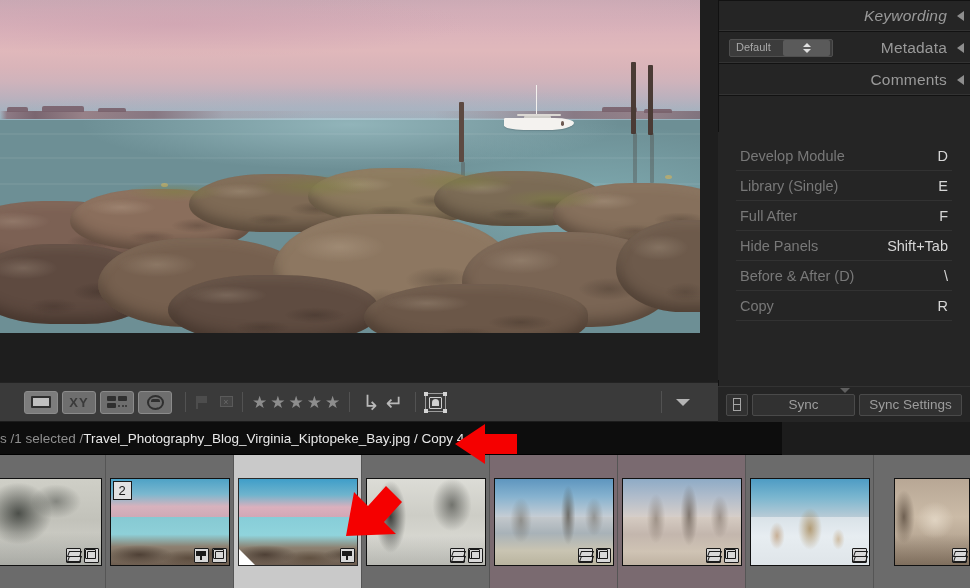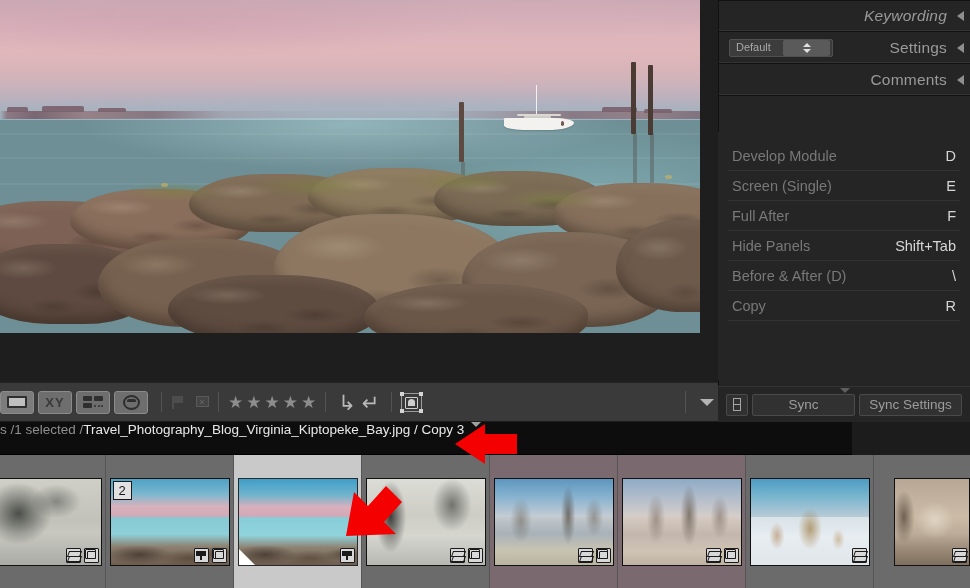--- a/index.html
+++ b/index.html
@@ -117,21 +117,21 @@
   .moss {
     position: absolute; border-radius: 50%;
     background: radial-gradient(ellipse at 50% 50%, rgba(126,128,66,.55), rgba(110,116,60,0) 72%);
   }
 
   
   #toolbar {
     position: absolute; left: 0; top: 382px; width: 718px; height: 39px;
     background: #3a3a3a;
     border-top: 1px solid #232323;
-    display: flex; align-items: center; padding: 0 0;
+    display: flex; align-items: center; padding: 0 24px;
   }
   .tb-btn {
     width: 34px; height: 23px; margin-right: 4px;
     background: #6e6e6e; border: 1px solid #8b8b8b; border-radius: 3px;
     display: flex; align-items: center; justify-content: center;
     color: #2c2c2c;
   }
   .tb-btn.active { background: #7c7c7c; }
   .tb-sep {
     width: 1px; height: 20px; background: #525252; margin: 0 9px;
@@ -258,21 +258,21 @@
   .stepper i.up { border-bottom: 4px solid #e0e0e0; }
   .stepper i.dn { border-top: 4px solid #e0e0e0; }
 
   
   #shortcuts {
     position: absolute; left: 718px; top: 132px; width: 252px; height: 248px;
     background: #252525; overflow: hidden;
   }
   .sc-row {
     display: flex; align-items: center; justify-content: space-between;
-    height: 30px; margin: 0 10px; padding: 0 4px;
+    height: 30px; margin: 0 18px; padding: 0 4px;
     border-bottom: 1px solid #323232;
   }
   .sc-name { font-size: 14.5px; color: #787878; }
   .sc-key { font-size: 14.5px; color: #d6d6d6; }
 
   
   #sync-bar {
     position: absolute; left: 718px; top: 386px; width: 252px; height: 36px;
     background: #252525; display: flex; align-items: center;
     padding: 0 8px; gap: 4px;
@@ -296,22 +296,22 @@
     display: flex; align-items: center; justify-content: center;
   }
   .sync-caret {
     position: absolute; left: 122px; top: 1px;
     width: 0; height: 0; border-left: 5px solid transparent;
     border-right: 5px solid transparent; border-top: 5px solid #5f5f5f;
   }
 
   
   #filename-bar {
-    position: absolute; left: 0; top: 422px; width: 852px; height: 33px;
-    background: #0d0d0d; display: flex; align-items: flex-start;
+    position: absolute; left: 0; top: 422px; width: 782px; height: 33px;
+    background: #0d0d0d; display: flex; align-items: flex-end;
     padding: 0 8px 8px 0;
     border-bottom: 1px solid #000;
   }
   .fn-prefix { font-size: 13.5px; color: #8f8f8f; white-space: nowrap; }
   .fn-name { font-size: 13.5px; color: #e8e8e8; white-space: nowrap; }
   .fn-caret {
     margin-left: 7px; width: 0; height: 0;
     border-left: 5px solid transparent; border-right: 5px solid transparent;
     border-top: 5px solid #a0a0a0;
   }
@@ -545,37 +545,37 @@
 
 
     <div class="panel-row">
       <span class="meta-select">
         <span>Default</span>
         <span class="stepper">
             <i class="up"></i>
             <i class="dn"></i>
           </span>
       </span>
-      <span class="panel-title">Settings</span>
+      <span class="panel-title">Metadata</span>
       <span class="tri-left"></span>
     </div>
 
     <div class="panel-row">
       <span class="panel-title">Comments</span>
       <span class="tri-left"></span>
     </div>
   </div>
 
   <div id="shortcuts">
     <div class="sc-row" style="margin-top:9px">
       <span class="sc-name">Develop Module</span>
       <span class="sc-key">D</span>
     </div>
     <div class="sc-row">
-      <span class="sc-name">Screen (Single)</span>
+      <span class="sc-name">Library (Single)</span>
       <span class="sc-key">E</span>
     </div>
     <div class="sc-row">
       <span class="sc-name">Full After</span>
       <span class="sc-key">F</span>
     </div>
     <div class="sc-row">
       <span class="sc-name">Hide Panels</span>
       <span class="sc-key">Shift+Tab</span>
     </div>
@@ -593,21 +593,21 @@
     <span class="sync-caret"></span>
     <span class="sync-toggle">
         <i></i>
       </span>
     <span class="sync-btn">Sync</span>
     <span class="sync-btn">Sync Settings</span>
   </div>
 
   <div id="filename-bar">
     <span class="fn-prefix">s /1 selected /</span>
-    <span class="fn-name">Travel_Photography_Blog_Virginia_Kiptopeke_Bay.jpg / Copy 3</span>
+    <span class="fn-name">Travel_Photography_Blog_Virginia_Kiptopeke_Bay.jpg / Copy 4</span>
     <span class="fn-caret"></span>
   </div>
 
   <div id="filmstrip">
 
     <div class="cell" style="width:106px">
       <div class="thumb" style="width:120px;height:88px;margin-left:-22px">
         <span class="tw" style="background:linear-gradient(to bottom,#cfcfc7 0%,#c2c2ba 48%,#d8d8d2 100%)"></span>
         <span class="tw" style="background:radial-gradient(ellipse 46% 58% at 30% 40%,rgba(30,34,30,.72),transparent 62%),radial-gradient(ellipse 32% 30% at 62% 26%,rgba(40,44,40,.42),transparent 66%),linear-gradient(to bottom,transparent 62%,rgba(60,64,58,.30) 100%)"></span>
         <span class="badge-row">

